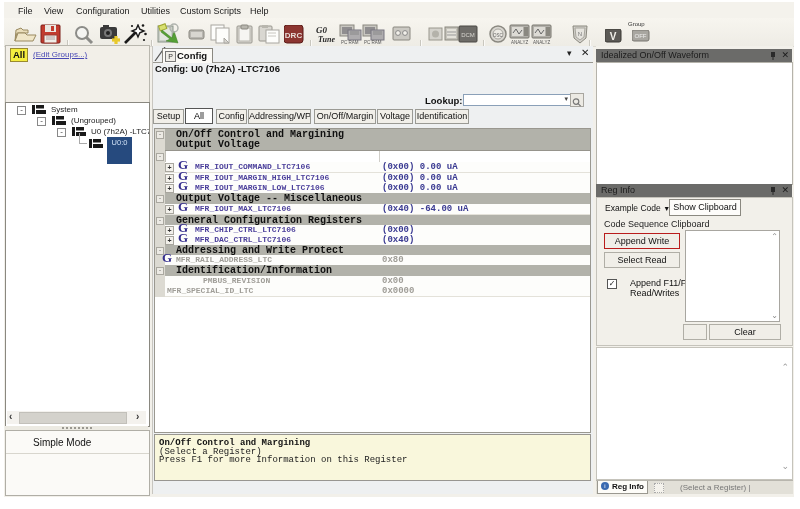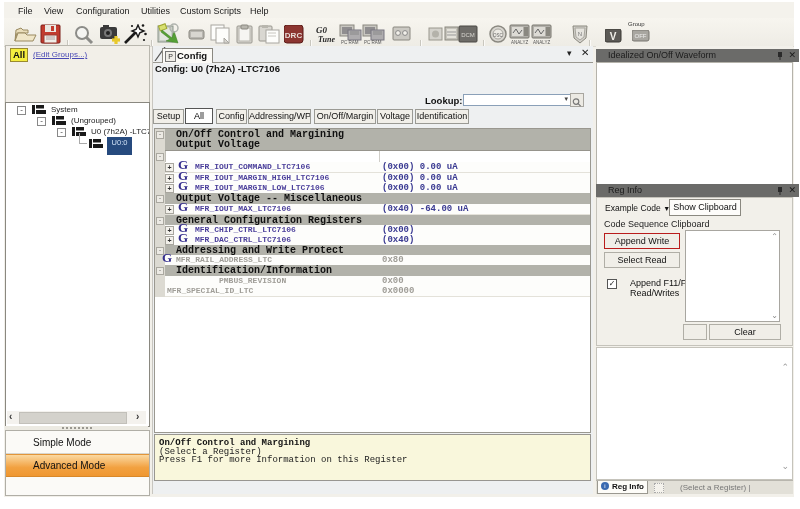--- a/index.html
+++ b/index.html
@@ -2,21 +2,21 @@
 <html><head>
 <meta charset="utf-8">
 <style>
   html,body{margin:0;padding:0;background:#ffffff;}
   body{width:800px;height:509px;position:relative;overflow:hidden;
        font-family:"Liberation Sans",sans-serif;}
   .abs{position:absolute;}
   #app{position:absolute;left:4px;top:2px;width:790px;height:495px;
        background:#f2f0ea;}
   .ttl{background:#6b6b69;color:#1c1c1c;font-size:9px;line-height:13px;
-       padding-left:12px;}
+       padding-left:5px;}
   .mono{font-family:"Liberation Mono",monospace;}
   .sep{position:absolute;top:22px;width:1px;height:21px;background:#c9c7bf;border-right:1px solid #fbfaf7;}
   .gbtn{position:absolute;background:#f1efe9;border:1px solid #9a9a94;
         font-size:9px;text-align:center;color:#111;height:13px;line-height:13px;
         white-space:nowrap;overflow:hidden;}
   .cat{position:absolute;left:10px;width:425px;height:11px;background:#b2b2aa;
        border-bottom:1px solid #96948c;font-family:"Liberation Mono",monospace;
        font-weight:bold;font-size:10px;line-height:11px;color:#101010;white-space:nowrap;}
   .cat span{margin-left:11px;}
   .reg{position:absolute;left:10px;width:425px;height:10px;background:#fdfdfb;
@@ -247,38 +247,35 @@
     </svg>
   <span class="abs" style="left:85px;top:24px;white-space:nowrap;">U0 (7h2A) -LTC7106</span>
 
   <div class="abs" style="left:73px;top:30px;width:1px;height:10px;background:#aaa;"></div>
   <div class="abs" style="left:73px;top:40px;width:8px;height:1px;background:#aaa;"></div>
   <svg class="abs" style="left:83px;top:36px;" width="15" height="9">
       <rect x="0" y="0" width="3" height="9" fill="#1a1a1a"></rect>
       <rect x="4" y="0" width="8" height="3.5" fill="#1a1a1a"></rect>
       <rect x="4" y="5" width="10" height="4" fill="#1a1a1a"></rect>
     </svg>
-  <div class="abs" style="left:101px;top:34px;width:25px;height:18px;background:#264a7e;color:#cfe0f5;font-size:7.5px;line-height:11px;text-align:center;">U0:0</div>
+  <div class="abs" style="left:101px;top:34px;width:25px;height:27px;background:#264a7e;color:#cfe0f5;font-size:7.5px;line-height:11px;text-align:center;">U0:0</div>
 </div>
 
 <div class="abs" style="left:7px;top:411px;width:139px;height:13px;background:#f4f2ee;">
   <span class="abs" style="left:2px;top:0px;font-size:10px;color:#333;font-weight:bold;">‹</span>
   <div class="abs" style="left:12px;top:1px;width:106px;height:10px;background:#d4d2cc;border:1px solid #c2c0ba;"></div>
   <span class="abs" style="left:129px;top:0px;font-size:10px;color:#333;font-weight:bold;">›</span>
 </div>
 
 <div class="abs" style="left:5px;top:426px;width:143px;height:4px;background:#eceae2;"></div>
 <div class="abs" style="left:62px;top:427px;width:30px;height:2px;background:repeating-linear-gradient(90deg,#9a9890 0,#9a9890 2px,transparent 2px,transparent 4px);"></div>
 
 <div class="abs" style="left:5px;top:430px;width:143px;height:64px;background:#fbfaf7;border:1px solid #b0aea6;">
   <div class="abs" style="left:0;top:0;width:143px;height:22px;border-bottom:1px solid #d8d6ce;">
     <span class="abs" style="left:27px;top:6px;font-size:10px;color:#111;">Simple Mode</span>
-  </div>
-  <div class="abs" style="left:0;top:23px;width:143px;height:21px;background:linear-gradient(#fbd9a2,#f2a140 60%,#ef9731);border-top:1px solid #e2953a;border-bottom:1px solid #d8882a;">
-    <span class="abs" style="left:27px;top:5px;font-size:10px;color:#111;">Advanced Mode</span>
   </div>
 </div>
 
 <div class="abs" id="center" style="left:152px;top:46px;width:440px;height:448px;background:#eef0f1;border-left:1px solid #c8c6c0;">
 
   <div class="abs" style="left:0;top:0;width:440px;height:16px;border-bottom:1px solid #9a9890;">
     <svg class="abs" style="left:1px;top:1px;" width="12" height="14">
         <line x1="11" y1="0" x2="1" y2="14" stroke="#555" stroke-width="1.2"></line>
       </svg>
     <div class="abs" style="left:9px;top:2px;width:49px;height:14px;background:#fbfaf6;border:1px solid #8a8880;border-bottom:none;">
@@ -367,21 +364,21 @@
         <span class="rv">(0x40)</span>
       </div>
     <div class="cat" style="top:116px;"><span>Addressing and Write Protect</span></div>
     <div class="reg" style="top:126px;">
         <b class="g" style="left:-3px;">G</b>
         <span class="rn gray" style="left:11px;">MFR_RAIL_ADDRESS_LTC</span>
         <span class="rv gray">0x80</span>
       </div>
     <div class="cat" style="top:136px;"><span>Identification/Information</span></div>
     <div class="reg" style="top:147px;">
-        <span class="rn gray" style="left:18px;padding-left:36px;">PMBUS_REVISION</span>
+        <span class="rn gray" style="left:2px;padding-left:36px;">PMBUS_REVISION</span>
         <span class="rv gray">0x00</span>
       </div>
     <div class="reg" style="top:157px;">
         <span class="rn gray" style="left:2px;">MFR_SPECIAL_ID_LTC</span>
         <span class="rv gray">0x0000</span>
       </div>
   </div>
 
   <div class="abs" style="left:1px;top:388px;width:435px;height:45px;background:#f9f7dc;border:1px solid #989690;">
     <div class="abs mono" style="left:4px;top:3px;font-size:9px;font-weight:bold;color:#111;">On/Off Control and Margining</div>

